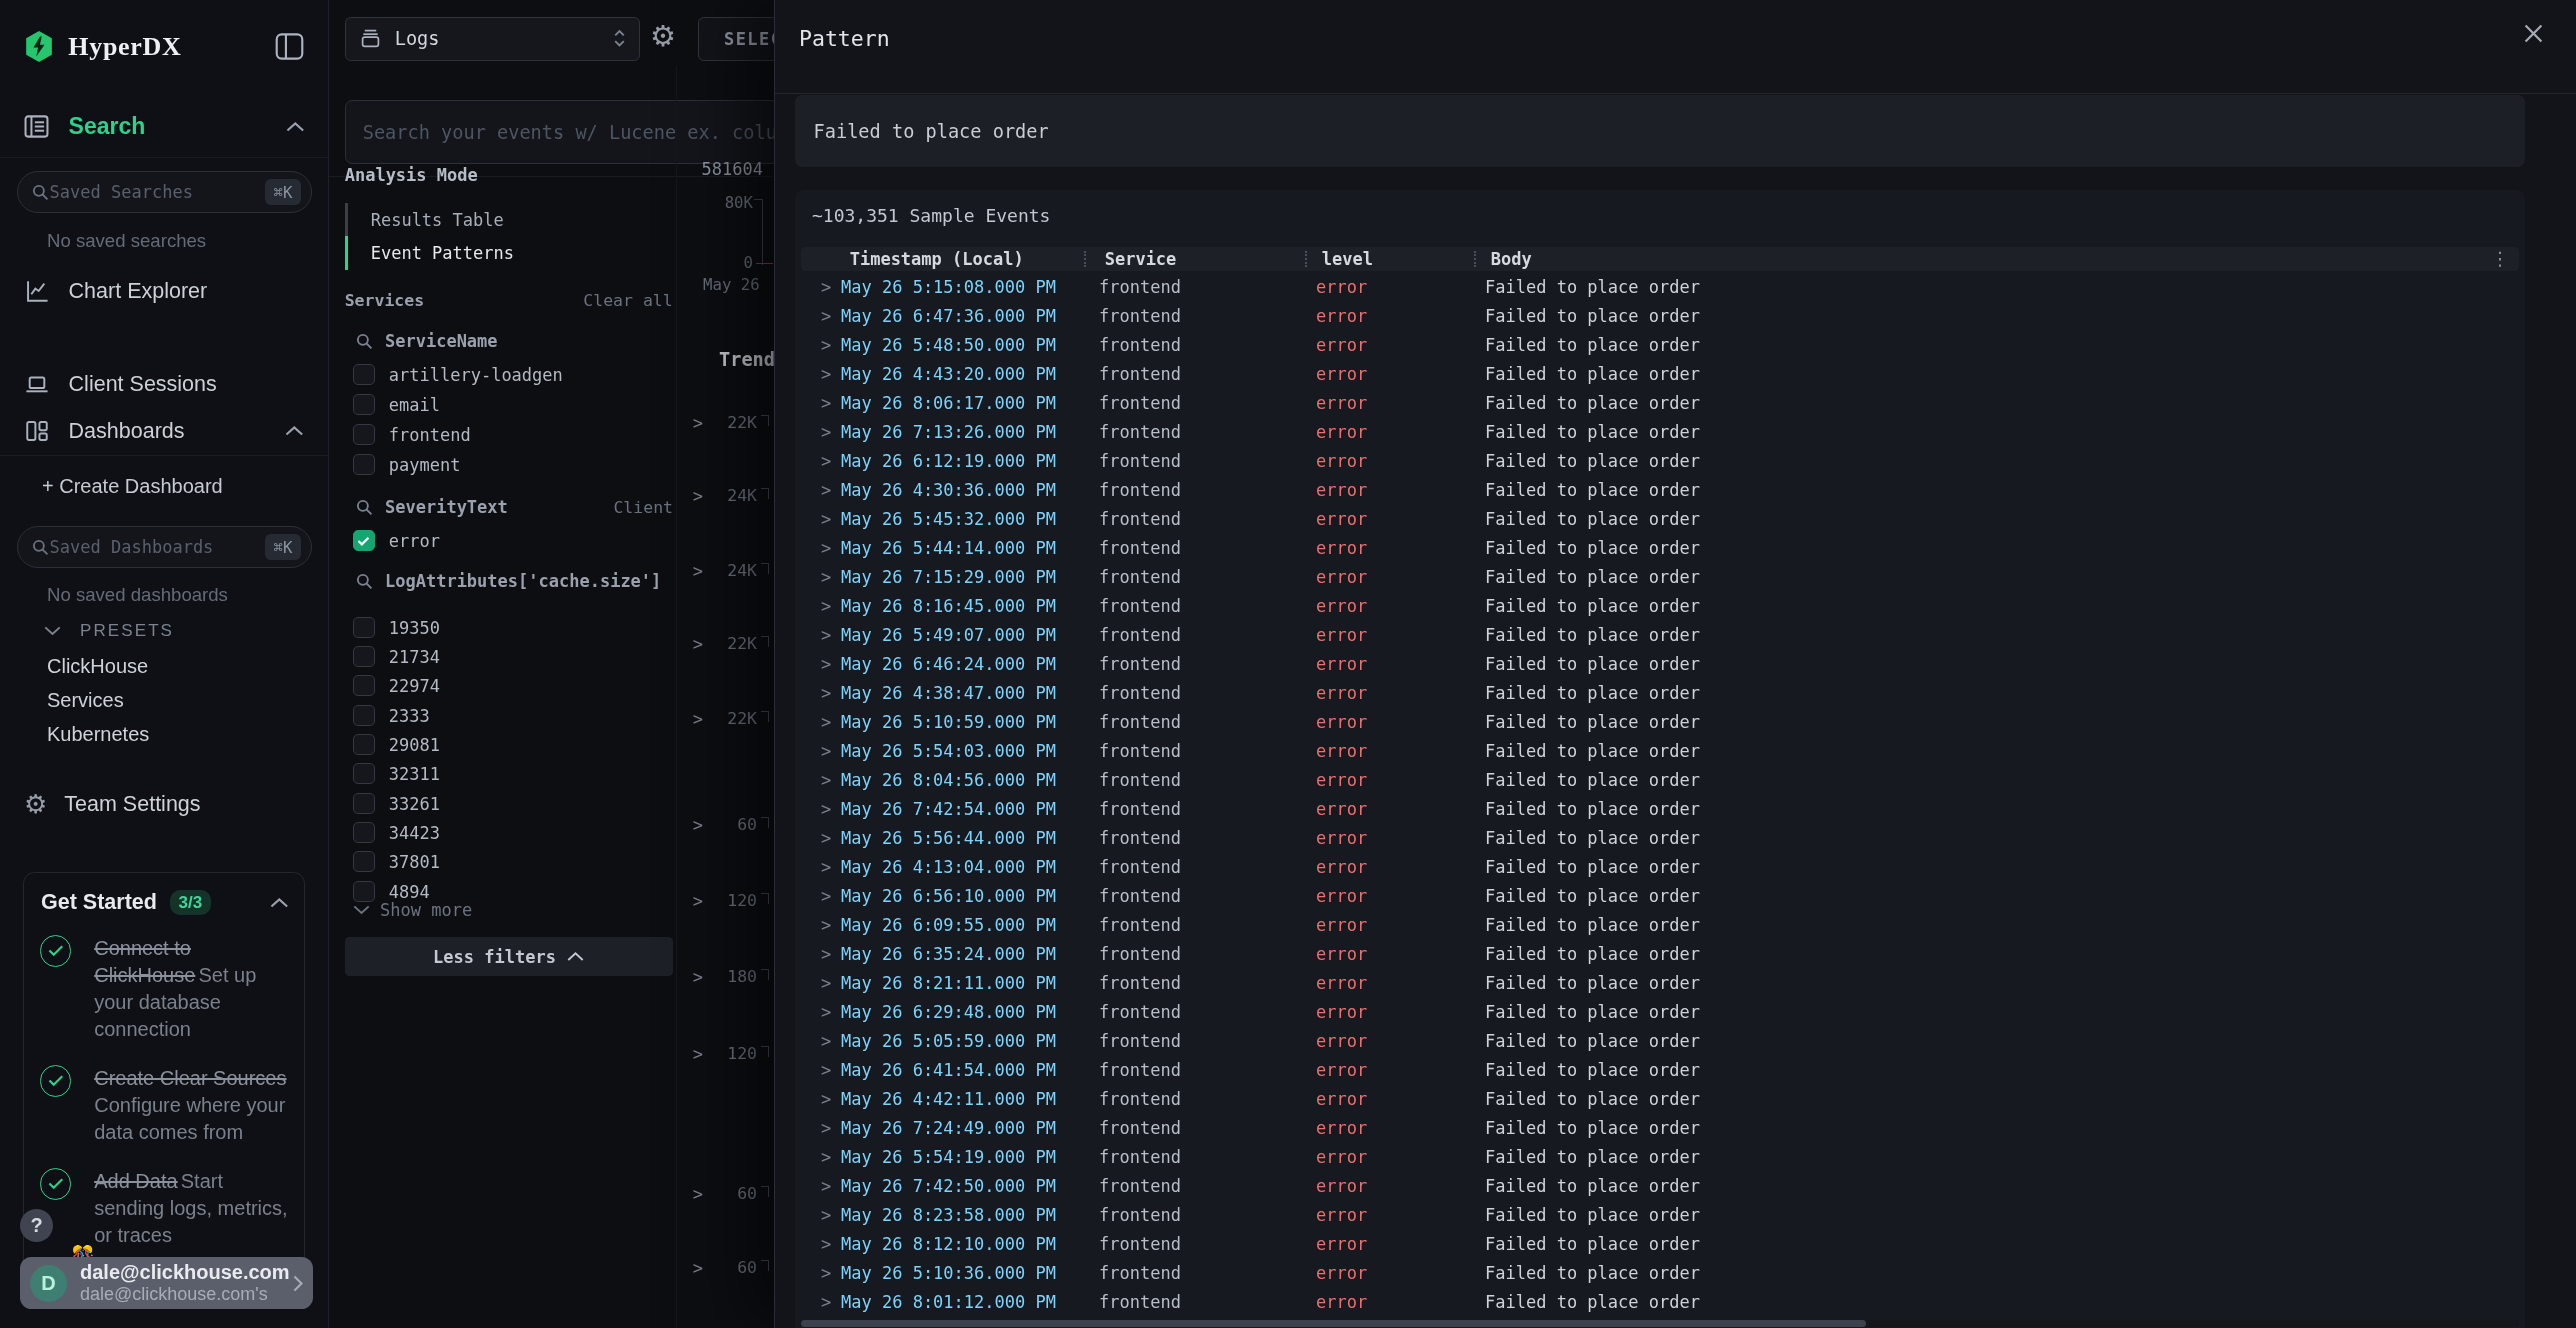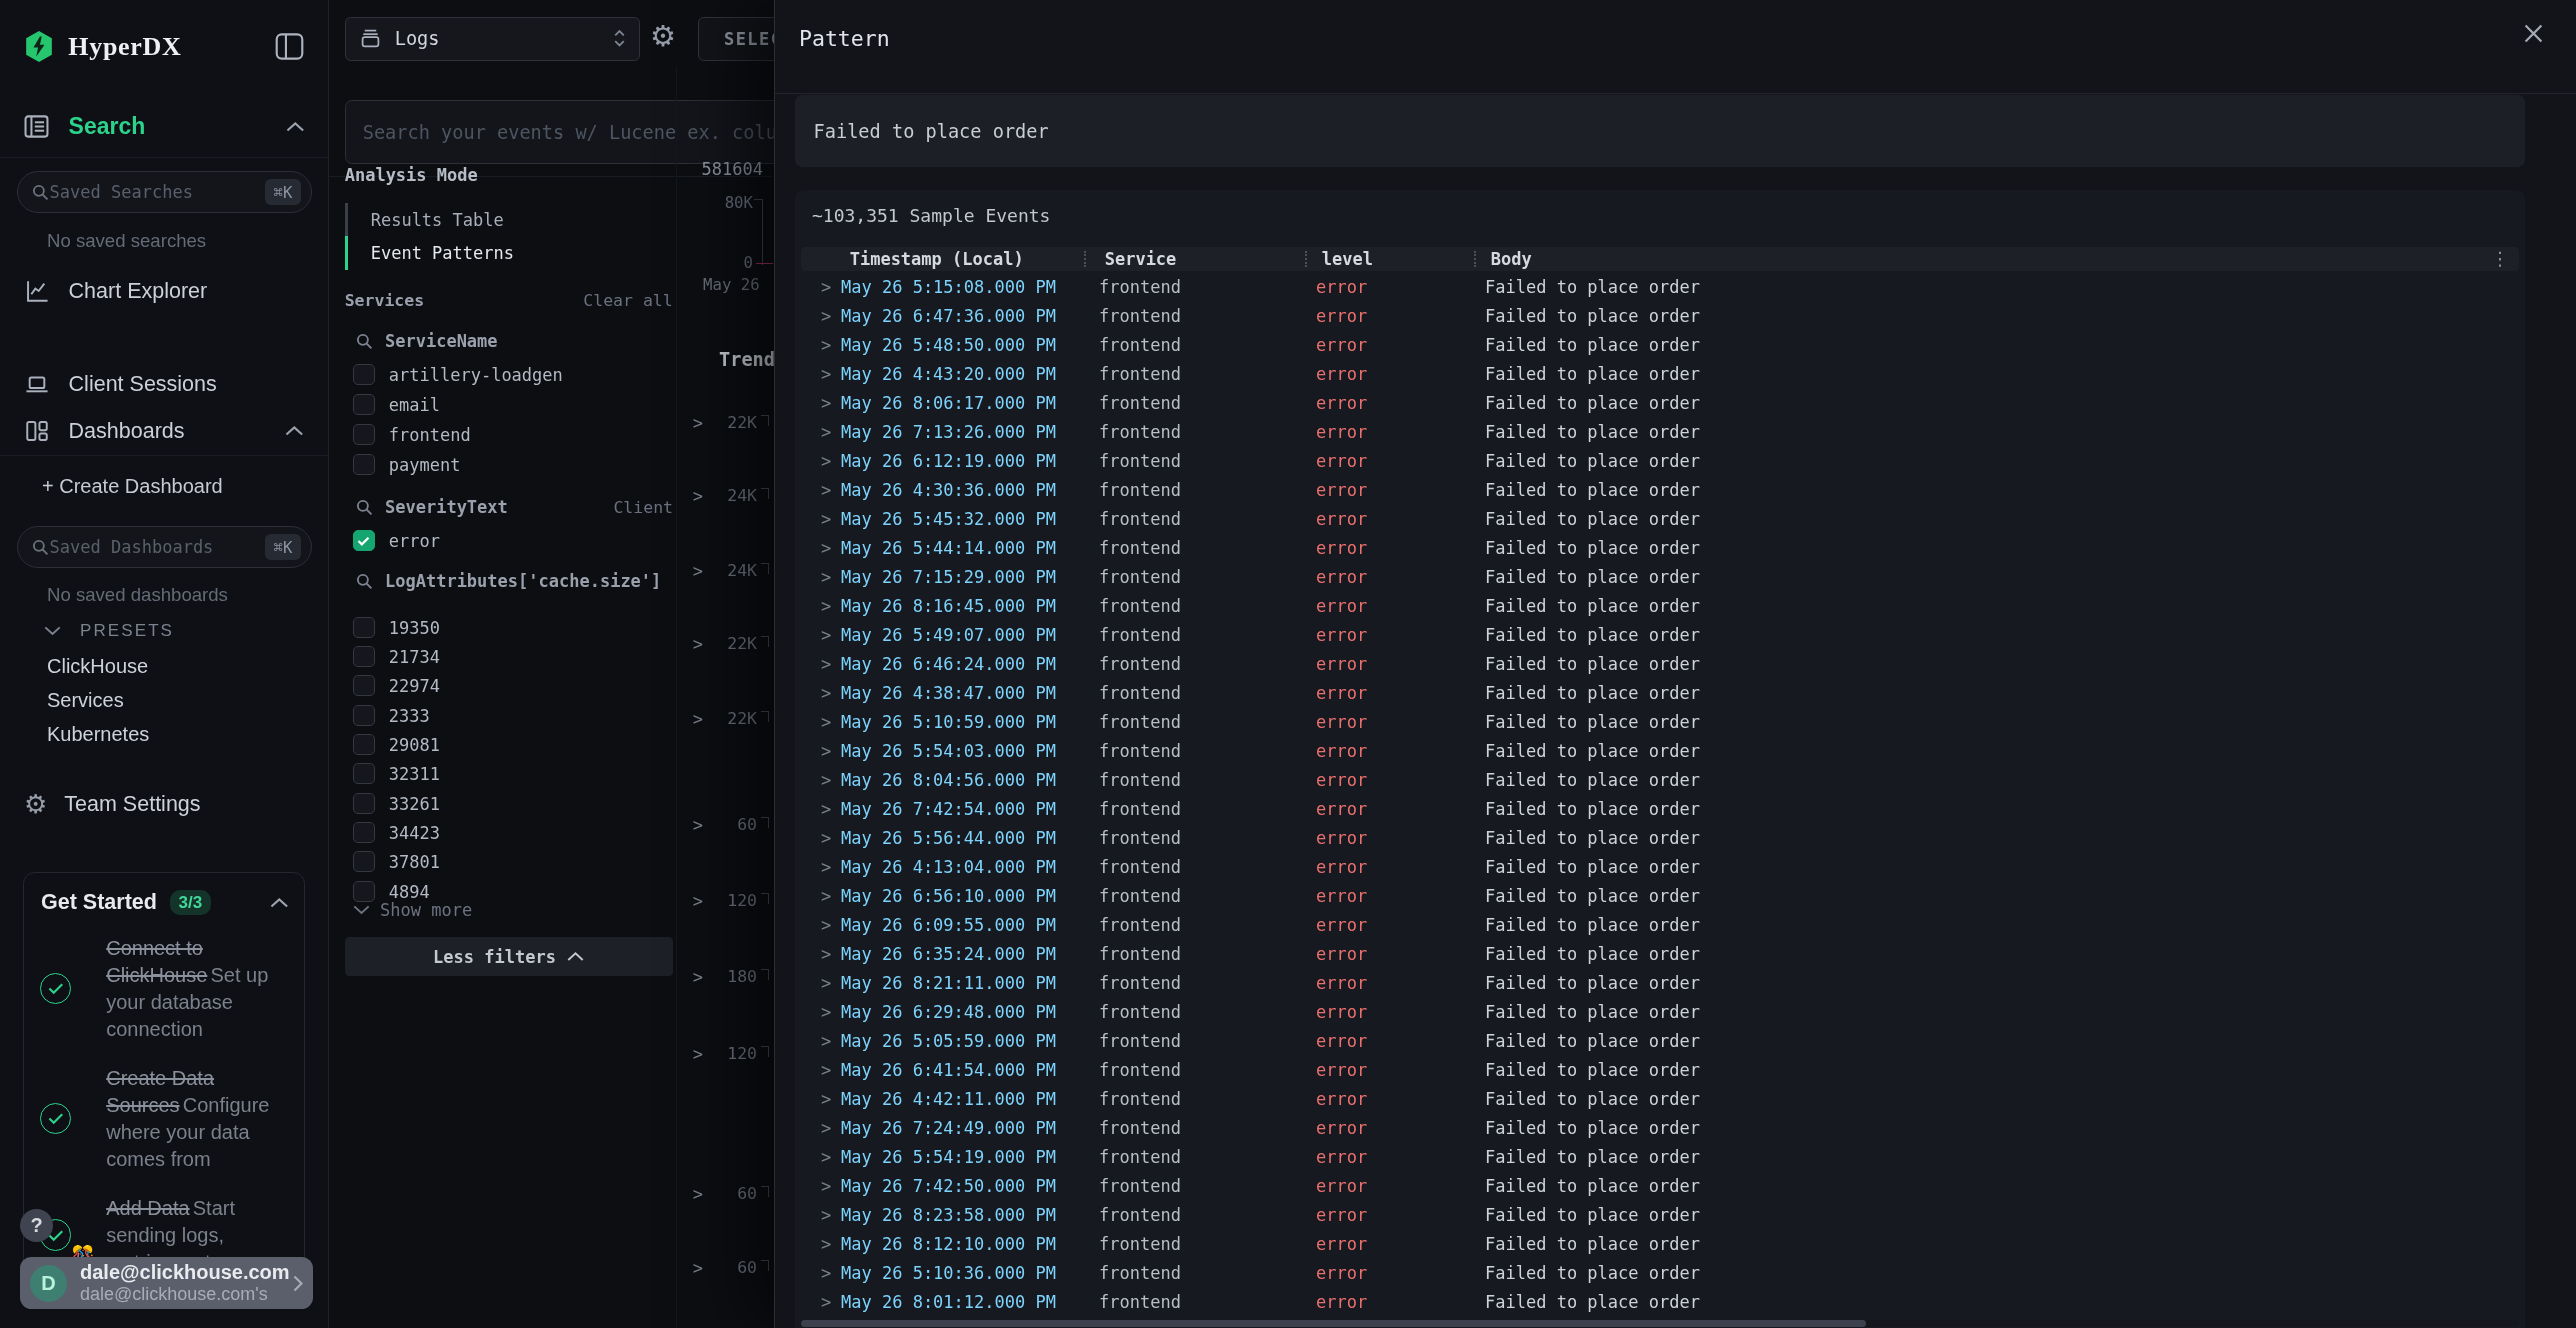--- a/index.html
+++ b/index.html
@@ -33,21 +33,21 @@
   .preset-item{position:absolute;left:47px;font-size:20px;color:#ced3da;cursor:pointer}
   .team-settings{position:absolute;left:24px;top:791px;display:flex;align-items:center;gap:17px;font-size:21.5px;color:#ced3d9;cursor:pointer}
   .gear-glyph{font-size:26px;color:#959ca7;line-height:1}
 
   .gs-card{position:absolute;left:23px;right:23px;top:872px;height:414px;border:0.7px solid #232730;border-radius:11.4px;background:#0e1015;overflow:hidden}
   .gs-head{display:flex;align-items:center;gap:13px;padding:17px 15.7px 7.2px 17px}
   .gs-title{font-size:21.5px;font-weight:700;color:#e8eaee}
   .gs-badge{background:#143329;color:#41d79c;border-radius:10px;padding:2.1px 8.6px;font-size:17px;font-weight:700}
   .gs-head .chev{margin-left:auto;color:#9aa1ac;cursor:pointer}
   .gs-items{padding:13px 14.3px 0 15.7px;display:flex;flex-direction:column;gap:23px}
-  .gs-item{display:flex;align-items:center;gap:35px}
+  .gs-item{display:flex;align-items:flex-start;gap:23px}
   .gs-check{flex:0 0 auto;width:31.5px;height:31.5px;border:1.4px solid var(--accent);border-radius:50%;display:flex;align-items:center;justify-content:center;color:var(--accent)}
   .gs-text{width:202px}
   .gs-item-title{font-size:20px;color:#8b919c;text-decoration:line-through;line-height:27px}
   .gs-item-desc{font-size:20px;color:#7b818c;line-height:26.5px}
 
   .help-fab{position:absolute;left:20px;top:1209px;width:33px;height:33px;border-radius:50%;background:#3f4450;color:#d6d9de;font-size:20px;font-weight:700;display:flex;align-items:center;justify-content:center;cursor:pointer;z-index:3}
   .celebrate{position:absolute;left:70px;top:1244px;font-size:20px;z-index:2}
   .user-chip{position:absolute;left:20px;top:1257px;width:293px;height:52px;background:#5b5f6b;border-radius:11.4px;display:flex;align-items:center;gap:13px;padding:0 10px;z-index:4;cursor:pointer}
   .avatar{width:37px;height:37px;border-radius:50%;background:#3e7f72;color:#b9f2da;font-size:20px;font-weight:700;display:flex;align-items:center;justify-content:center}
   .user-lines{flex:1;min-width:0}
@@ -260,21 +260,21 @@
           </span>
     <span class="gs-text"><span class="gs-item-title">Connect to ClickHouse</span>
     <span class="gs-item-desc">Set up your database connection</span></span>
         </div>
         <div class="gs-item">
           <span class="gs-check">
       <svg width="15.7" height="13" viewBox="0 0 22 18" fill="none" stroke="currentColor" stroke-width="3">
               <polyline points="2,9 8,15 20,3"></polyline>
             </svg>
           </span>
-    <span class="gs-text"><span class="gs-item-title">Create Data Sources</span>
+    <span class="gs-text"><span class="gs-item-title">Create Clear Sources</span>
     <span class="gs-item-desc">Configure where your data comes from</span></span>
         </div>
         <div class="gs-item">
           <span class="gs-check">
       <svg width="15.7" height="13" viewBox="0 0 22 18" fill="none" stroke="currentColor" stroke-width="3">
               <polyline points="2,9 8,15 20,3"></polyline>
             </svg>
           </span>
     <span class="gs-text"><span class="gs-item-title">Add Data</span>
     <span class="gs-item-desc">Start sending logs, metrics, or traces</span></span>

